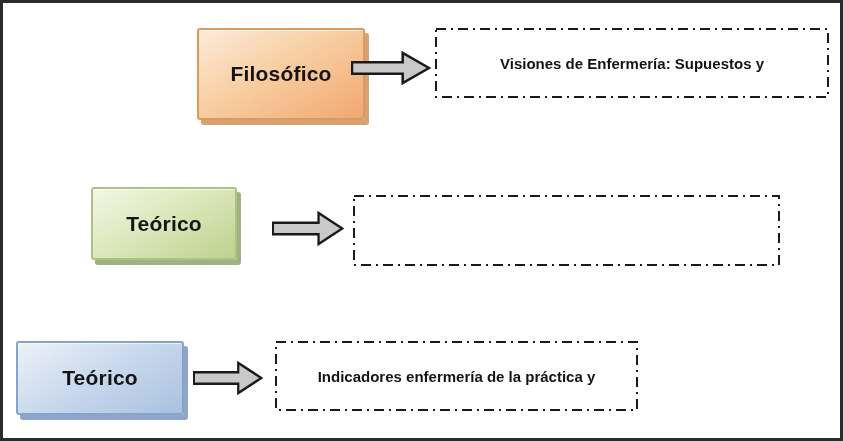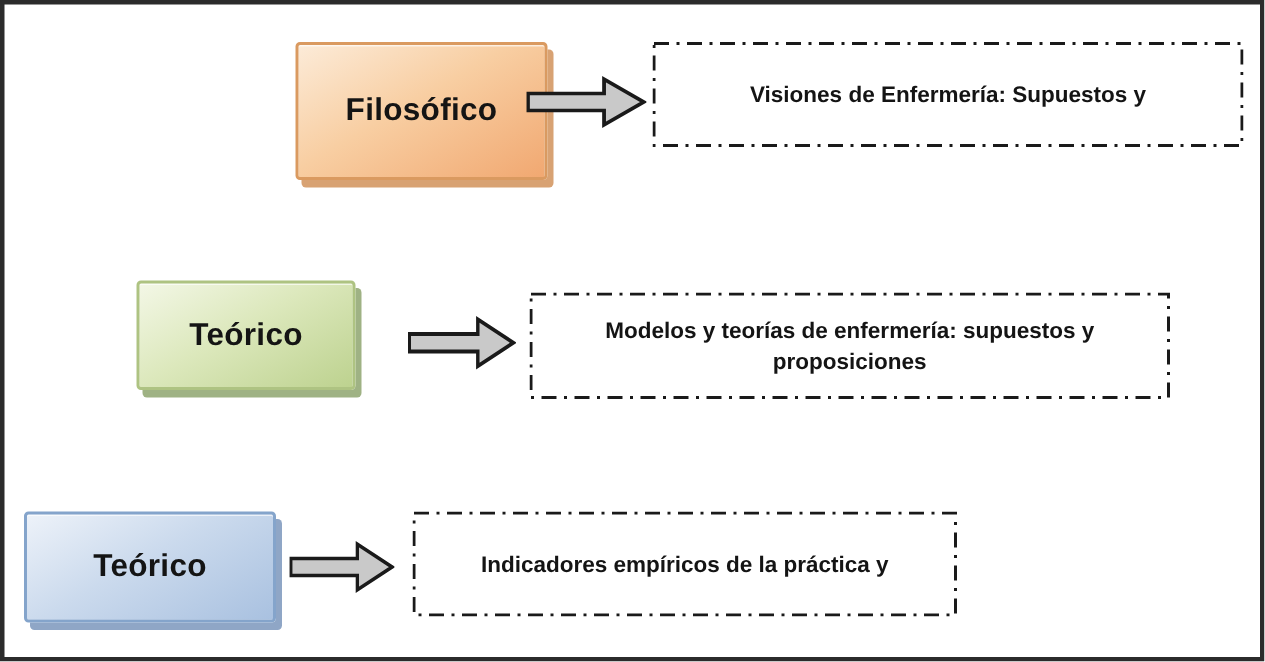--- a/index.html
+++ b/index.html
@@ -86,34 +86,30 @@
   <div class="level-box level-1">
     <span>Teórico</span>
   </div>
   <svg class="arrow arrow-1" width="72" height="37" viewBox="0 0 82 38" preserveAspectRatio="none">
     <path d="M1 13 L53 13 L53 3 L80 19 L53 35 L53 25 L1 25 Z"></path>
   </svg>
   <div class="target-box target-1">
     <svg class="dash" width="427" height="71">
       <rect x="1" y="1" width="425" height="69"></rect>
     </svg>
-    <div class="target-text">
-      <span>Modelos y teorías de enfermería: supuestos y</span>
-      <span>proposiciones</span>
-    </div>
   </div>
 
   <div class="level-box level-2">
     <span>Teórico</span>
   </div>
   <svg class="arrow arrow-2" width="70" height="36" viewBox="0 0 82 38" preserveAspectRatio="none">
     <path d="M1 13 L53 13 L53 3 L80 19 L53 35 L53 25 L1 25 Z"></path>
   </svg>
   <div class="target-box target-2">
     <svg class="dash" width="363" height="70">
       <rect x="1" y="1" width="361" height="68"></rect>
     </svg>
     <div class="target-text">
-      <span>Indicadores empíricos de la práctica y</span>
+      <span>Indicadores enfermería de la práctica y</span>
     </div>
   </div>
 
 </div>
 
 </body></html>

